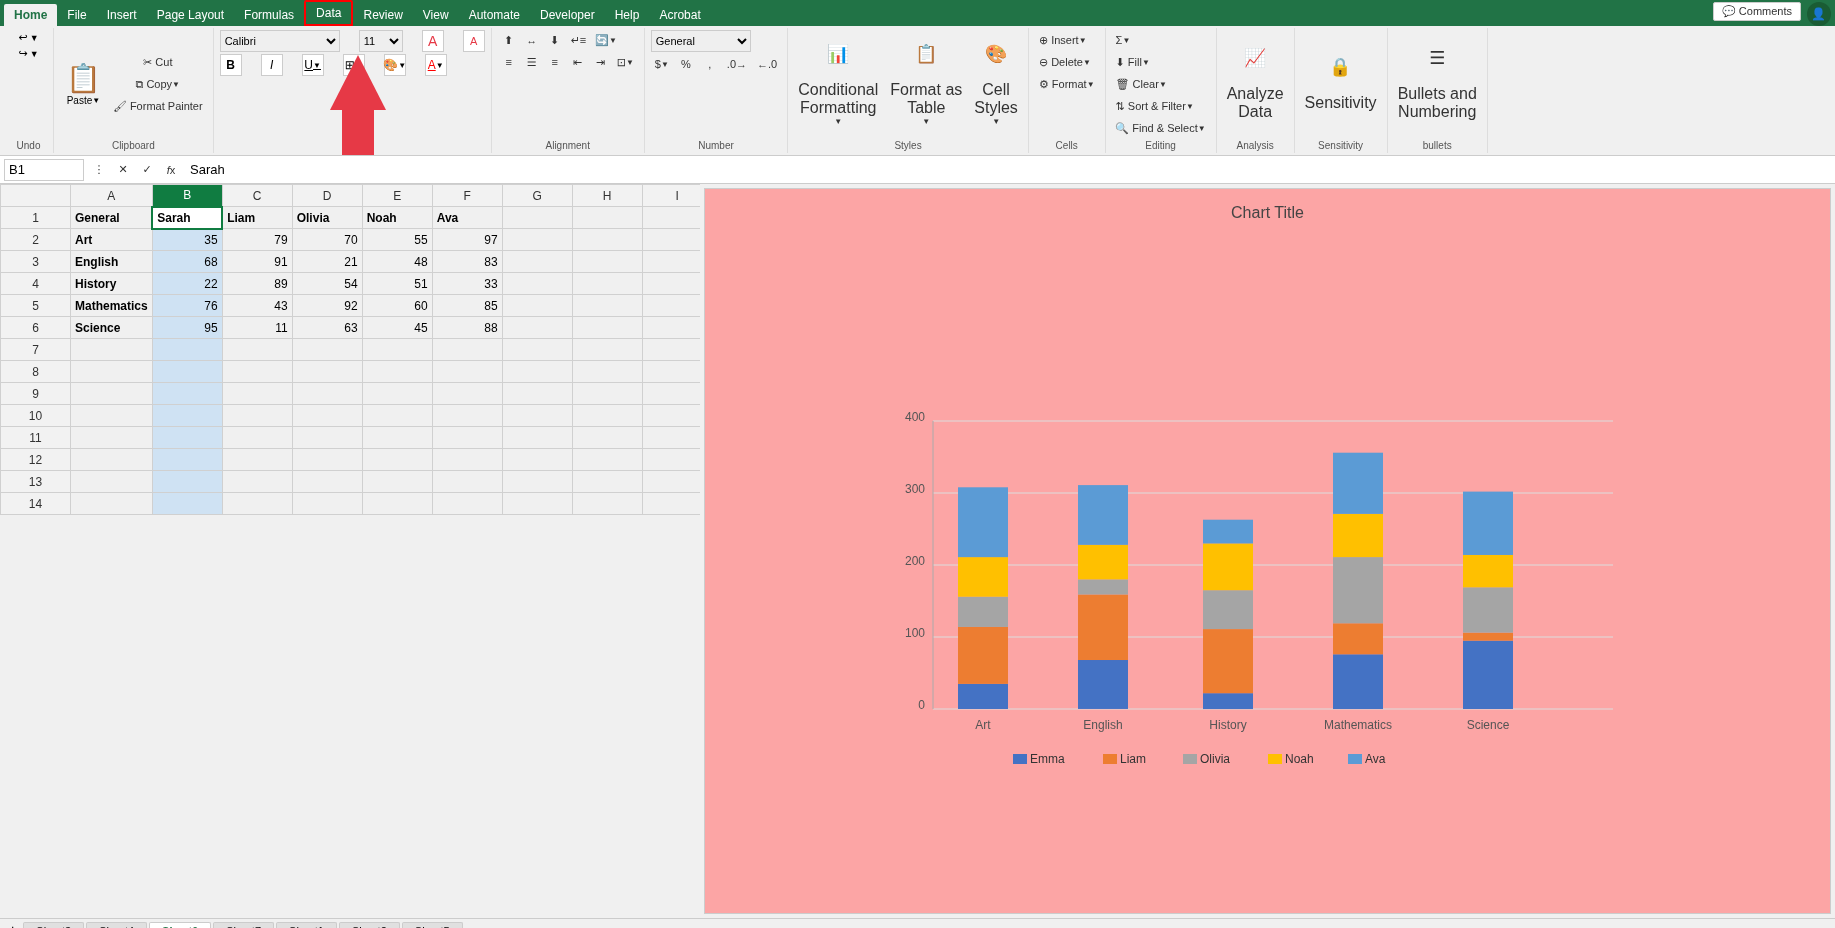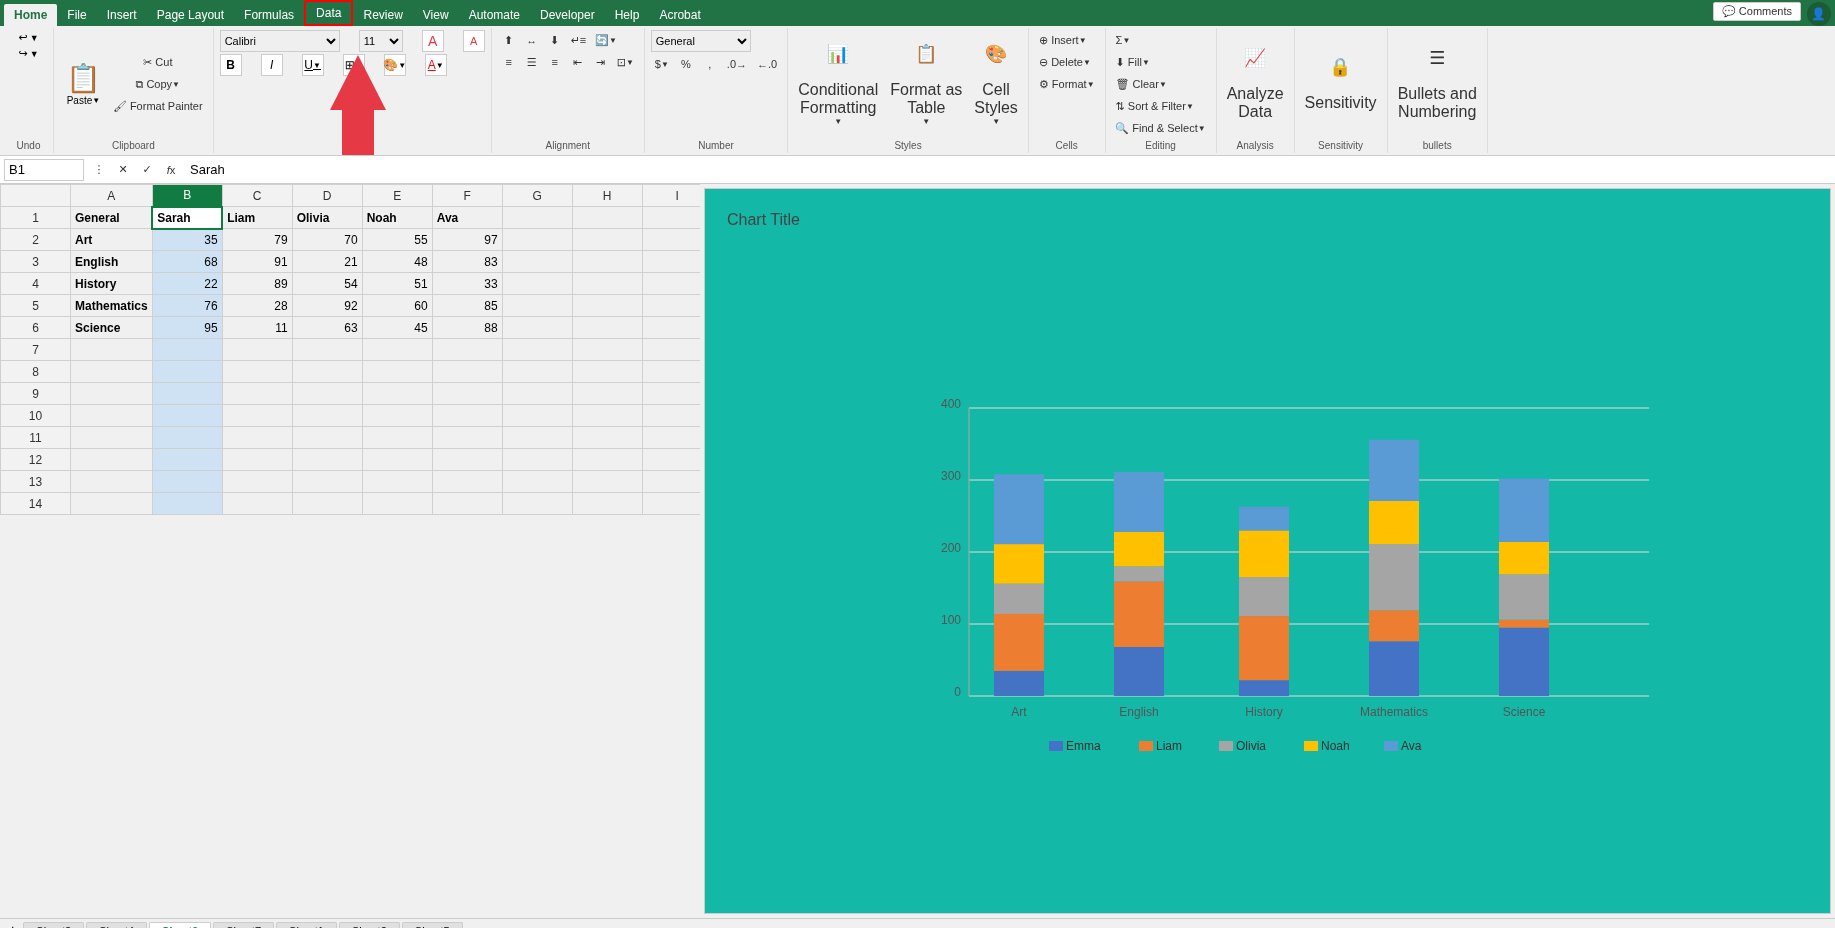--- a/index.html
+++ b/index.html
@@ -126,25 +126,26 @@
       display: flex;
       flex: 1;
       overflow: hidden;
     }
     .grid-wrapper {
       flex: 0 0 700px;
       overflow: auto;
     }
     .chart-area {
       flex: 1;
-      background: #14b8a6;
+      background: #fca5a5;
       border: 1px solid #ccc;
       margin: 4px;
-      padding: 22px;
-      display: flex;
+      padding: 15px;
+      display: flex;
+      flex-direction: column;
     }
     .chart-title {
       text-align: center;
       font-size: 16px;
       color: #444;
       margin-bottom: 8px;
     }
 
     table.grid {
       border-collapse: collapse;
@@ -582,21 +583,21 @@
               <td class="num-cell">51</td>
               <td class="num-cell">33</td>
               <td class=""></td>
               <td class=""></td>
               <td class=""></td>
             </tr>
             <tr>
               <td class="row-num">5</td>
               <td class="header-cell">Mathematics</td>
               <td class="selected-col num-cell">76</td>
-              <td class="num-cell">28</td>
+              <td class="num-cell">43</td>
               <td class="num-cell">92</td>
               <td class="num-cell">60</td>
               <td class="num-cell">85</td>
               <td class=""></td>
               <td class=""></td>
               <td class=""></td>
             </tr>
             <tr>
               <td class="row-num">6</td>
               <td class="header-cell">Science</td>

